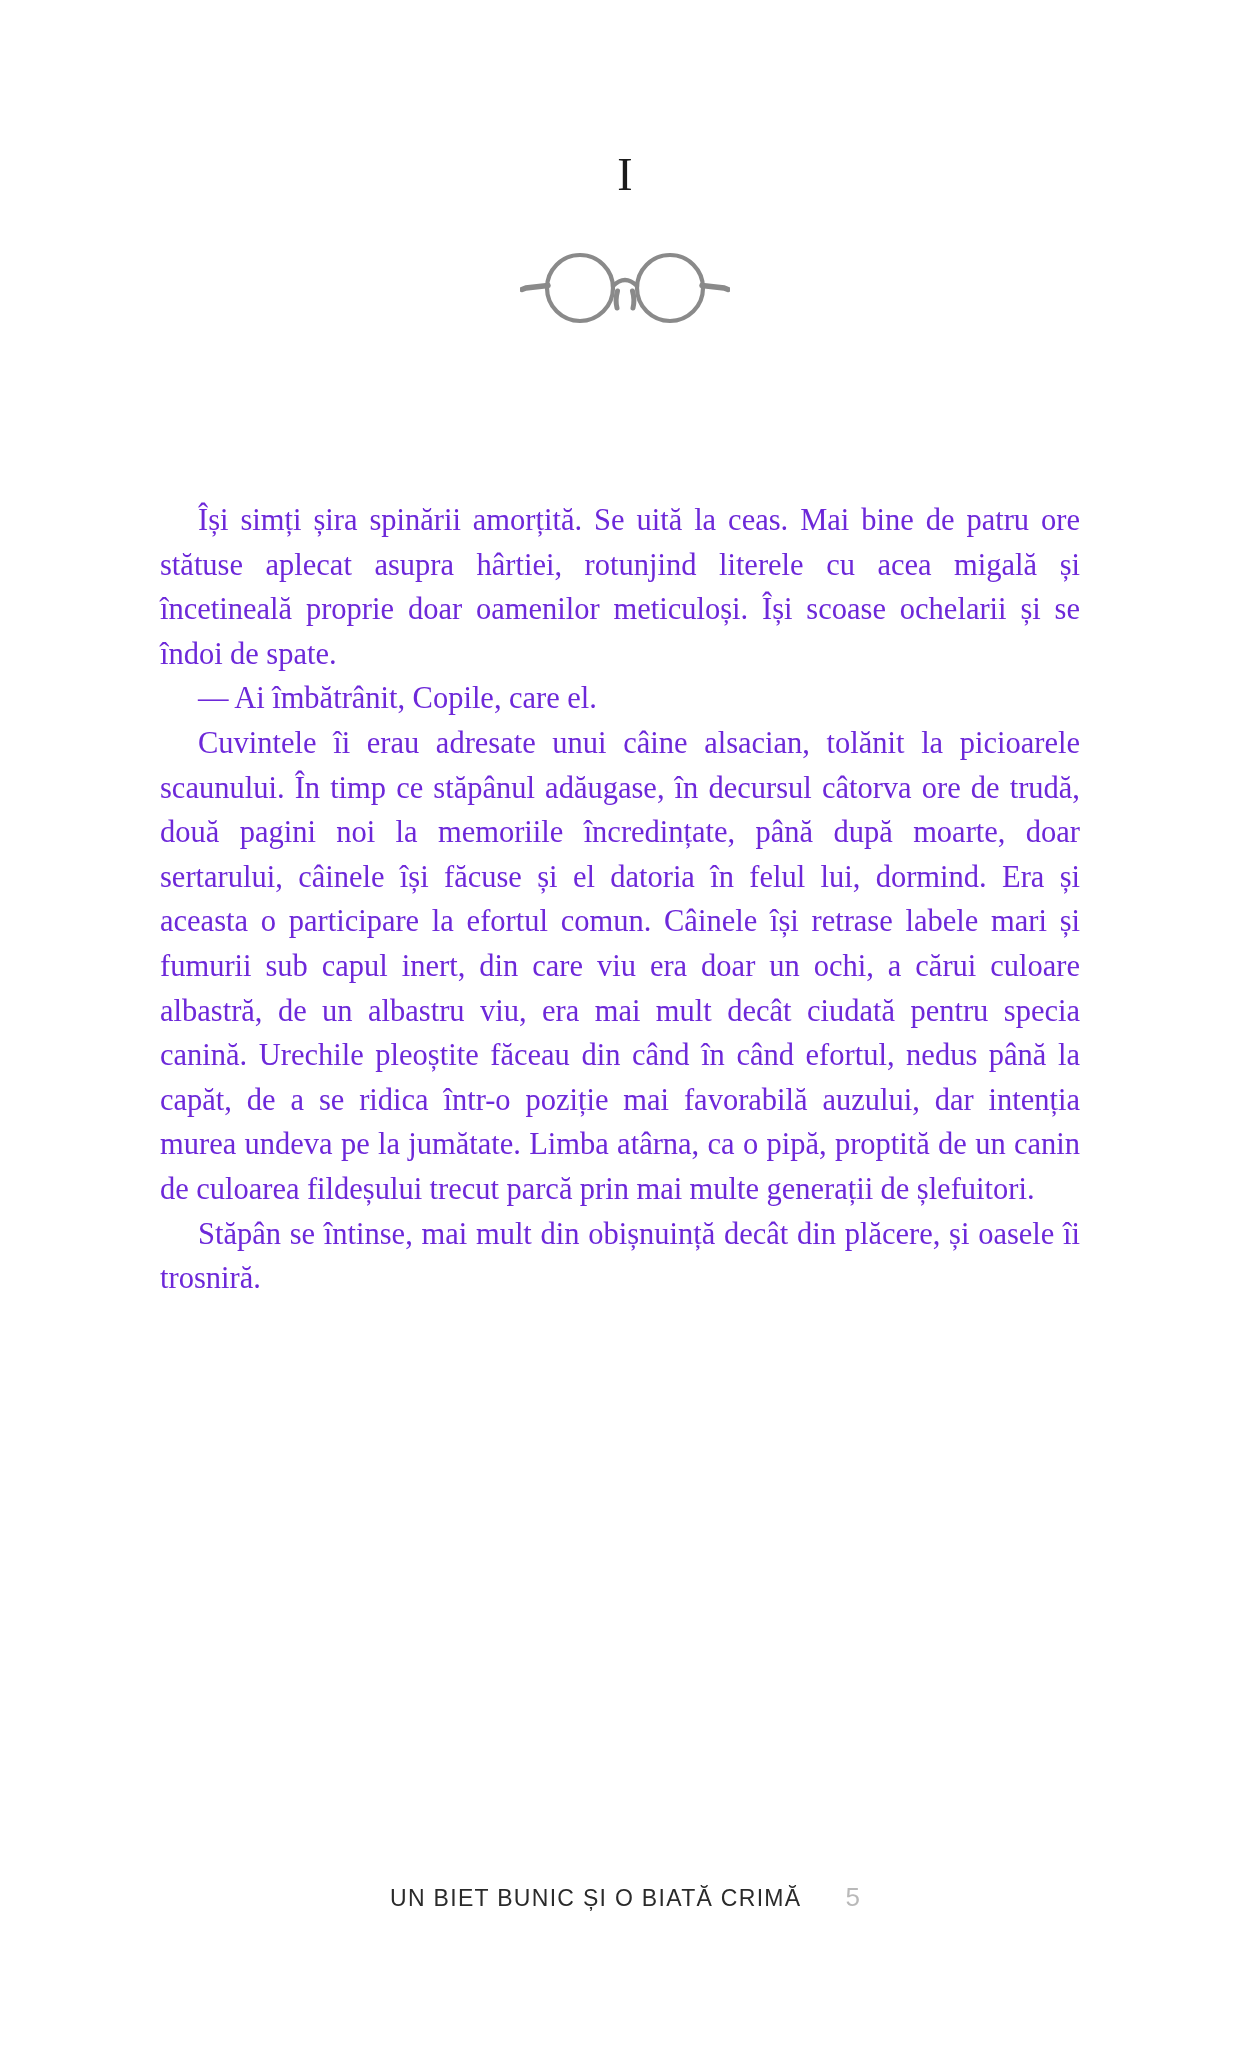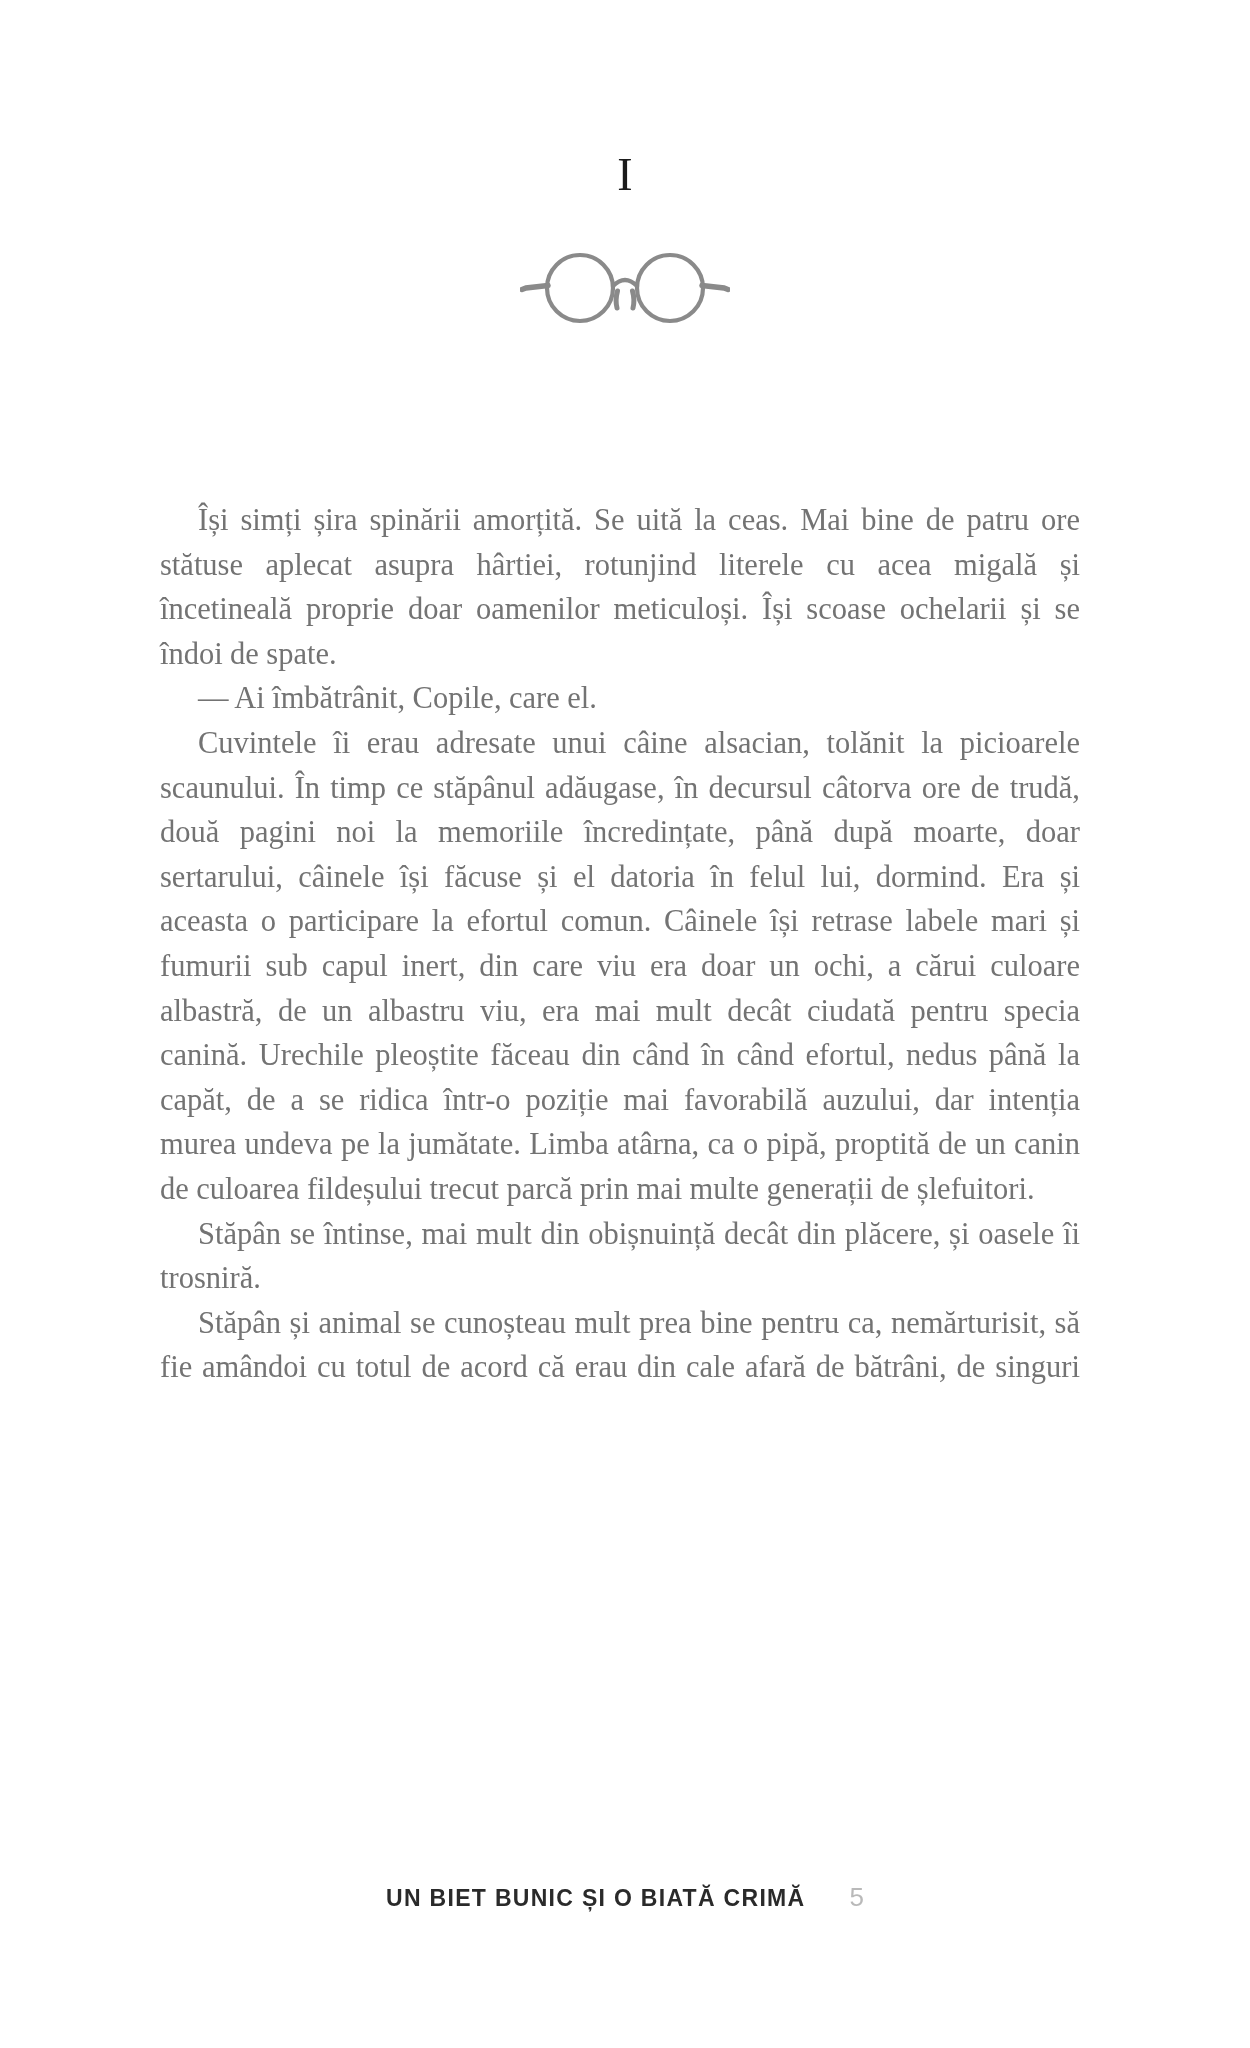--- a/index.html
+++ b/index.html
@@ -59,21 +59,21 @@
     width: 920px;
   }
 
   p.para {
     margin: 0;
     font-size: 30.5px;
     line-height: 44.6px;
     text-align: justify;
     text-justify: inter-word;
     text-indent: 0;
-    color: #737373;
+    color: #6d28d9;
     font-weight: 400;
     hyphens: manual;
     -webkit-hyphens: manual;
     word-spacing: -0.2px;
   }
   p.para.indent {
     text-indent: 38px;
   }
   p.para.last-line-full {
     text-align-last: justify;
@@ -87,21 +87,21 @@
     width: 1250px;
     display: flex;
     justify-content: center;
     align-items: baseline;
   }
   .running-title {
     font-family: "Liberation Sans", "DejaVu Sans", sans-serif;
     font-size: 23px;
     letter-spacing: 1.3px;
     color: #2a2a2a;
-    font-weight: 700;
+    font-weight: 400;
     white-space: nowrap;
   }
   .folio {
     font-family: "Liberation Sans", "DejaVu Sans", sans-serif;
     font-size: 26px;
     color: #b9b9b9;
     margin-left: 44px;
     font-weight: 400;
   }
 </style>
@@ -133,21 +133,20 @@
         </svg>
       </span>
     </div>
   </div>
 
   <div class="body-block">
     <p class="para indent">Își simți șira spinării amorțită. Se uită la ceas. Mai bine de patru ore stătuse aplecat asupra hârtiei, rotunjind literele cu acea migală și încetineală proprie doar oamenilor meticuloși. Își scoase ochelarii și se îndoi de spate.</p>
     <p class="para indent">— Ai îmbătrânit, Copile, care el.</p>
     <p class="para indent">Cuvintele îi erau adresate unui câine alsacian, tolănit la picioarele scaunului. În timp ce stăpânul adăugase, în decursul câtorva ore de trudă, două pagini noi la memoriile încredințate, până după moarte, doar sertarului, câinele își făcuse și el datoria în felul lui, dormind. Era și aceasta o participare la efortul comun. Câinele își retrase labele mari și fumurii sub capul inert, din care viu era doar un ochi, a cărui culoare albastră, de un albastru viu, era mai mult decât ciudată pentru specia canină. Urechile pleoștite făceau din când în când efortul, nedus până la capăt, de a se ridica într-o poziție mai favorabilă auzului, dar intenția murea undeva pe la jumătate. Limba atârna, ca o pipă, proptită de un canin de culoarea fildeșului trecut parcă prin mai multe generații de șlefuitori.</p>
     <p class="para indent">Stăpân se întinse, mai mult din obișnuință decât din plăcere, și oasele îi trosniră.</p>
-    <p class="para indent last-line-full">Stăpân și animal se cunoșteau mult prea bine pentru ca, nemărturisit, să fie amândoi cu totul de acord că erau din cale afară de bătrâni, de singuri</p>
   </div>
 
   <div class="footer">
     <span class="running-title">UN BIET BUNIC ȘI O BIATĂ CRIMĂ</span>
     <span class="folio">5</span>
   </div>
 
 </div>
 
 </body></html>

